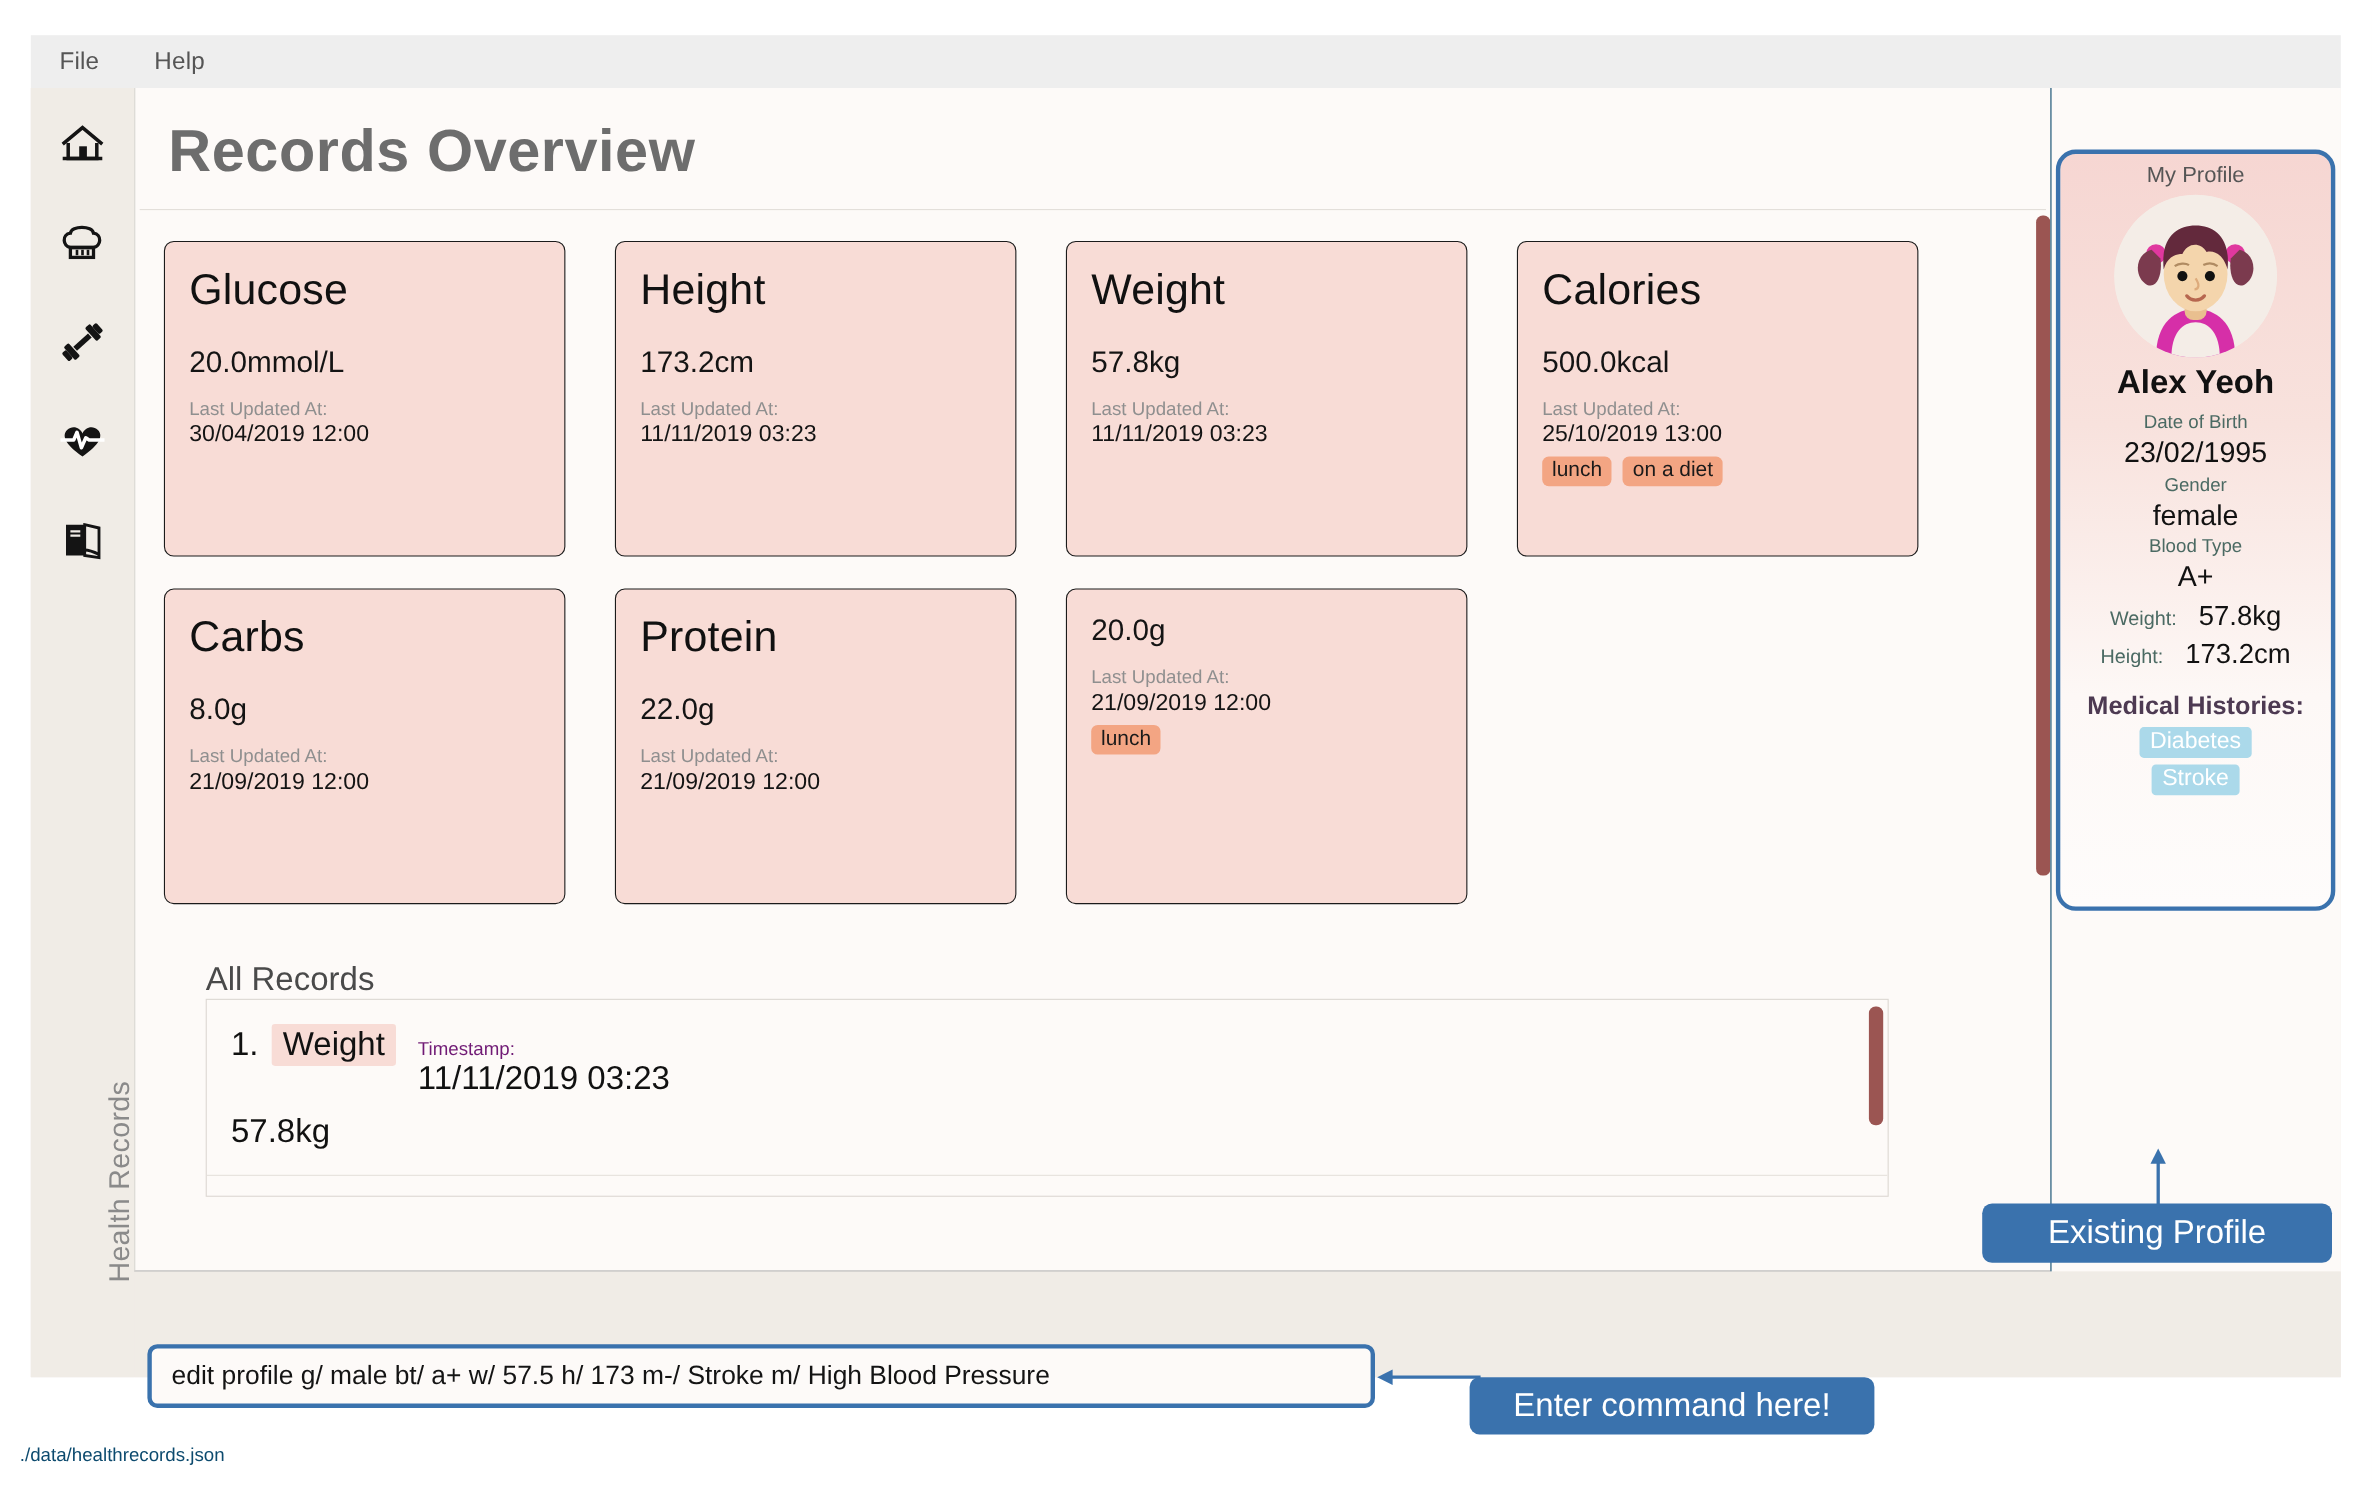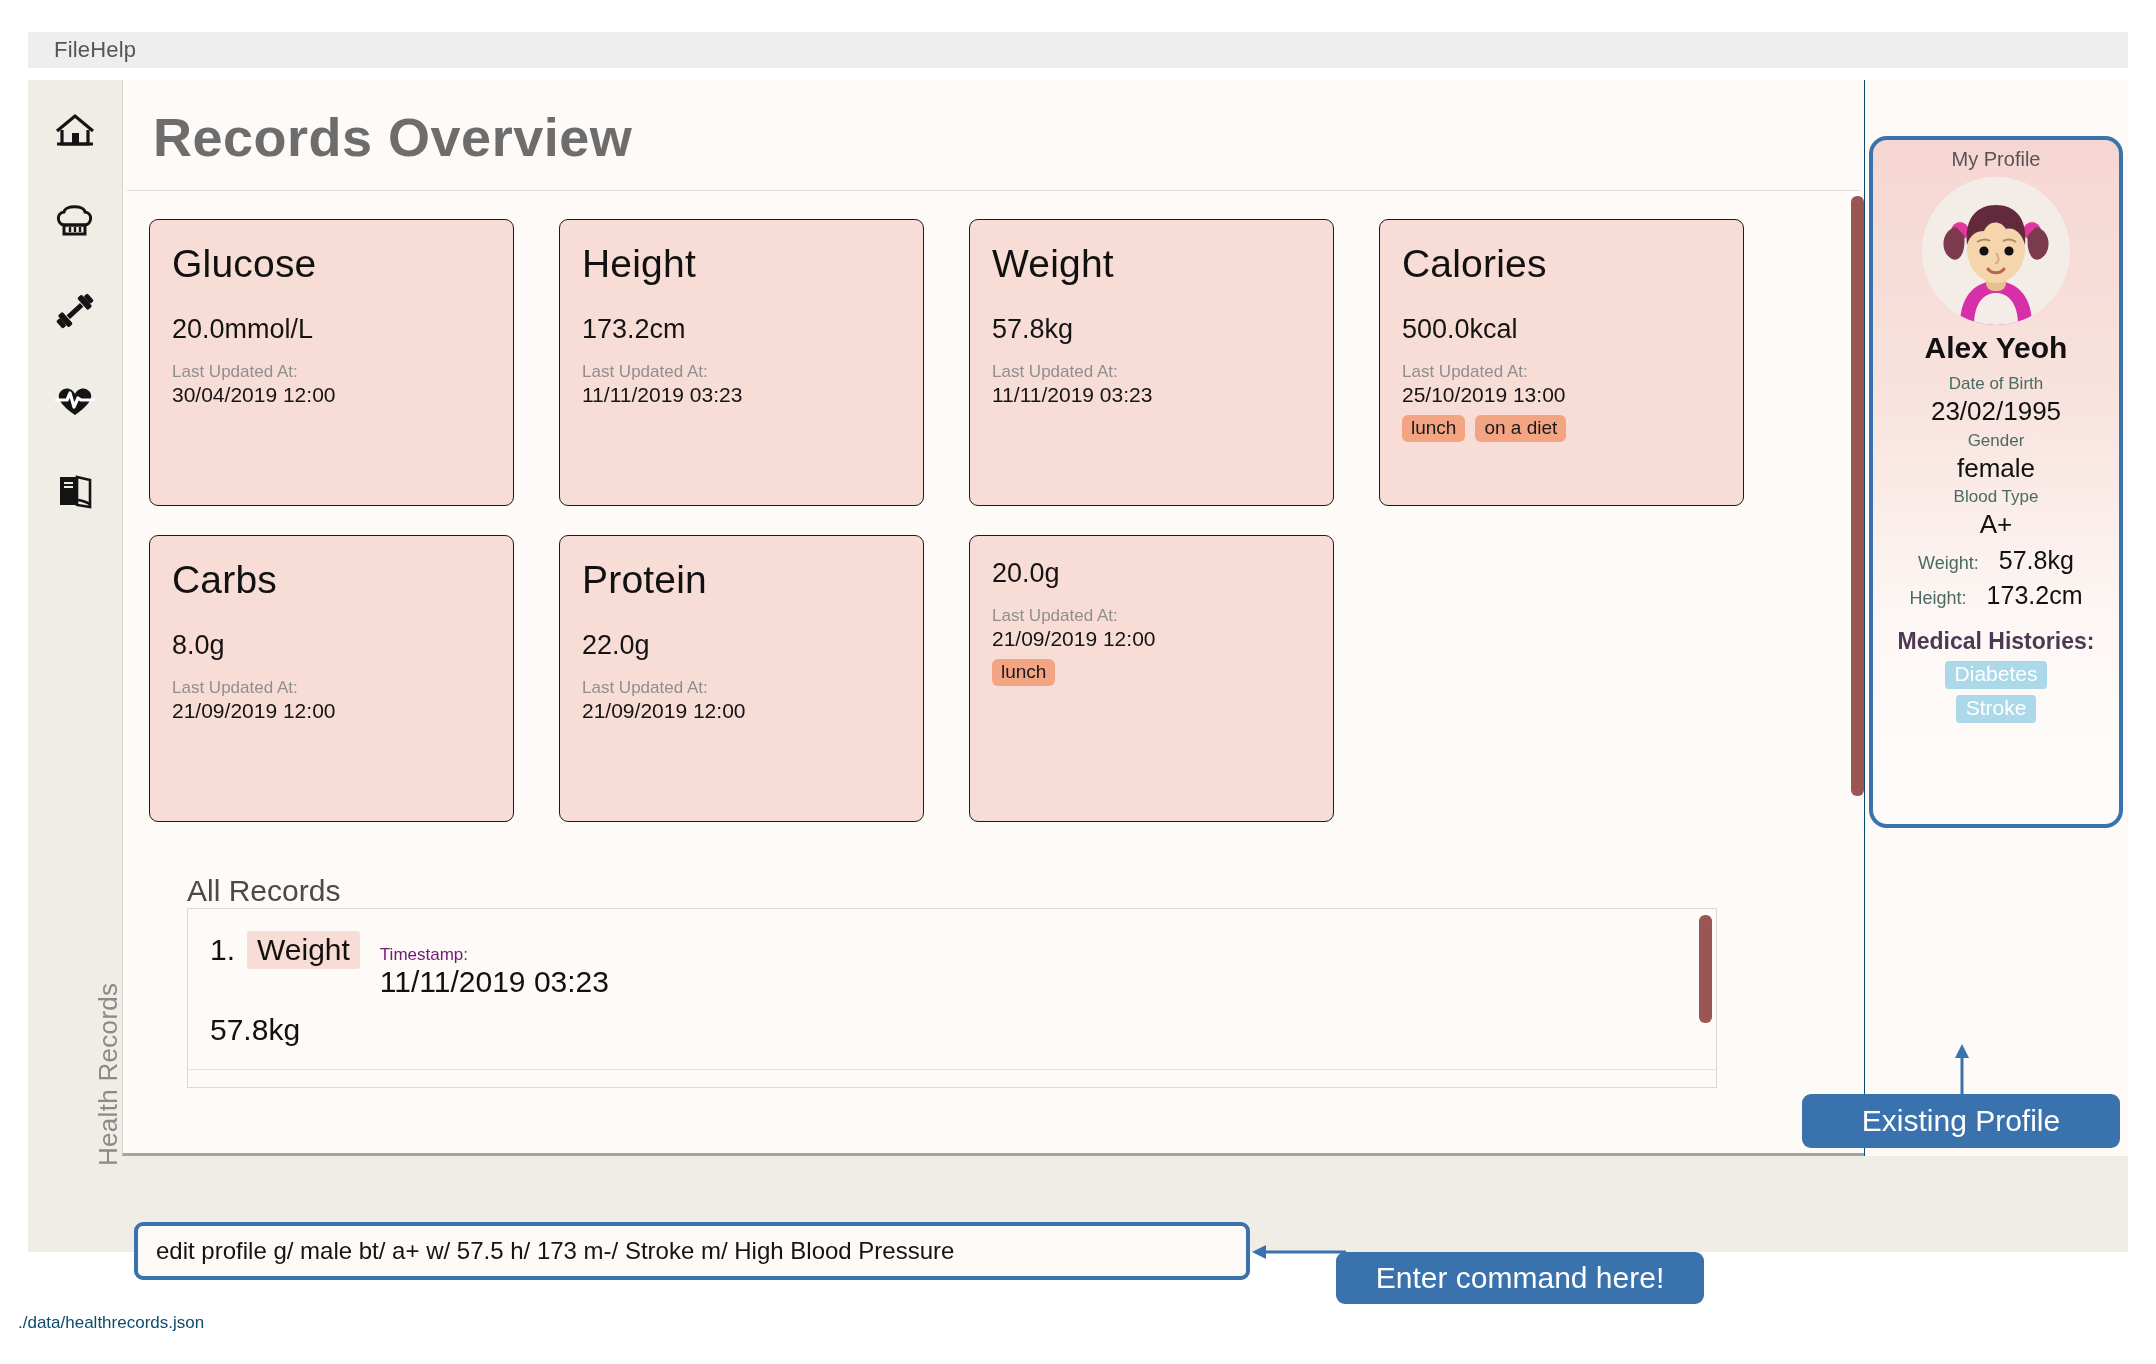--- a/index.html
+++ b/index.html
@@ -6,24 +6,24 @@
   html, body {
     width: 2156px; height: 1364px;
     background: #ffffff;
     font-family: "Liberation Sans", sans-serif;
     overflow: hidden;
   }
 
   
   .menubar {
     position: absolute; left: 28px; top: 32px;
-    width: 2100px; height: 36px;
+    width: 2100px; height: 48px;
     background: #eeeeee;
     display: flex; align-items: center;
-    padding-left: 26px; 
+    padding-left: 26px; gap: 50px;
   }
   .menubar-item {
     font-size: 22px; color: #555555; letter-spacing: .2px;
   }
 
   
   .window {
     position: absolute; left: 28px; top: 80px;
     width: 2100px; height: 1172px;
     background: #f0ece6;
@@ -53,21 +53,21 @@
     white-space: nowrap;
     letter-spacing: .3px;
   }
 
   
   .content {
     position: absolute; left: 94px; top: 0;
     width: 1742px; height: 1076px;
     background: #fdfaf8;
     border-left: 1px solid #d8d5d0;
-    border-bottom: 3px solid #a3a3a3;
+    border-bottom: 1px solid #a3a3a3;
     overflow: hidden;
   }
   .page-title {
     font-size: 54px; font-weight: bold; color: #6d6d6d;
     padding: 26px 0 22px 30px;
     letter-spacing: .5px;
   }
   .title-rule { height: 1px; background: #e3dfda; margin: 0 4px; }
 
   

